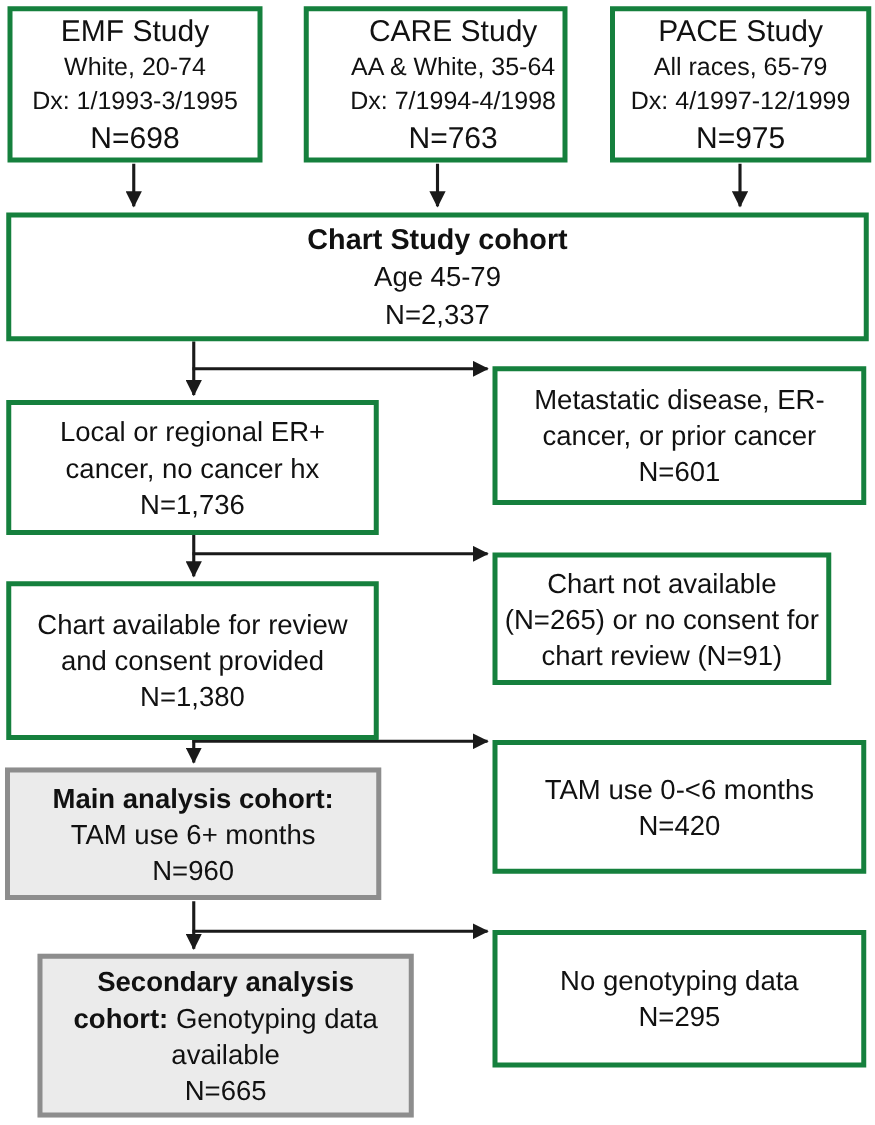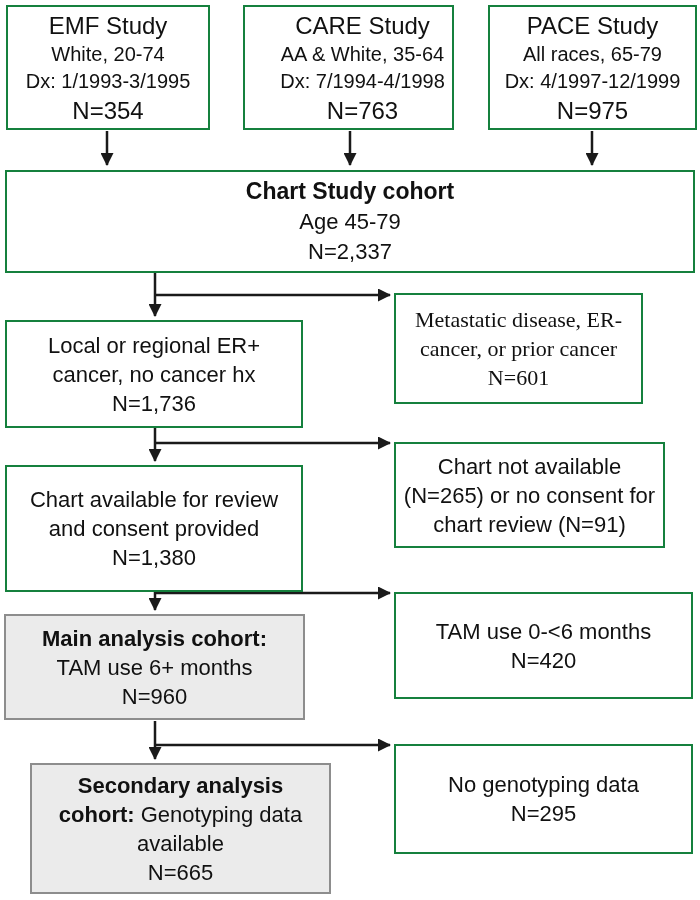--- a/index.html
+++ b/index.html
@@ -9,21 +9,21 @@
     height: 900px;
     background: #ffffff;
     font-family: "Liberation Sans", sans-serif;
     color: #111111;
     overflow: hidden;
   }
   .box {
     position: absolute;
     box-sizing: border-box;
     background: #ffffff;
-    border: 2px solid #15803d;
+    border: 4px solid #15803d;
     display: flex;
     flex-direction: column;
     justify-content: center;
     align-items: center;
     text-align: center;
   }
   .box.shaded { background: #ebebeb; border-color: #8d8d8d; }
   .l  { font-size: 22px; line-height: 29px; white-space: nowrap; }
   .b  { font-weight: bold; }
   .t-title { font-size: 24px; line-height: 31px; white-space: nowrap; }
@@ -31,21 +31,21 @@
   .t-n     { font-size: 24px; line-height: 31px; white-space: nowrap; }
   .q-title { font-size: 23px; line-height: 31px; font-weight: bold; white-space: nowrap; }
   .q-body  { font-size: 22px; line-height: 30px; white-space: nowrap; }
 
   
   #box-emf       { left: 6px;   top: 5px;   width: 204px; height: 125px; }
   #box-care      { left: 243px; top: 5px;   width: 211px; height: 125px; padding-left: 28px; }
   #box-pace      { left: 488px; top: 5px;   width: 209px; height: 125px; }
   #box-quilt     { left: 5px;   top: 170px; width: 690px; height: 103px; }
   #box-er        { left: 5px;   top: 320px; width: 298px; height: 108px; }
-  #box-excl1     { left: 394px; top: 293px; width: 249px; height: 111px; font-family: Liberation Serif, serif; }
+  #box-excl1     { left: 394px; top: 293px; width: 299px; height: 111px; }
   #box-chart     { left: 5px;   top: 465px; width: 298px; height: 127px; }
   #box-excl2     { left: 394px; top: 442px; width: 271px; height: 106px; }
   #box-main      { left: 4px;   top: 614px; width: 301px; height: 106px; }
   #box-excl3     { left: 394px; top: 592px; width: 299px; height: 107px; }
   #box-secondary { left: 4px;   top: 763px; width: 301px; height: 131px; margin-left: 26px; }
   #box-excl4     { left: 394px; top: 744px; width: 299px; height: 110px; }
 
   svg.connectors { position: absolute; left: 0; top: 0; width: 700px; height: 900px; pointer-events: none; }
   svg.connectors line { stroke: #1a1a1a; stroke-width: 2.5; }
 </style>
@@ -70,21 +70,21 @@
     <line x1="155" y1="571" x2="155" y2="610" marker-end="url(#ah)"></line>
     <line x1="154" y1="593" x2="390" y2="593" marker-end="url(#ah)"></line>
     <line x1="155" y1="721" x2="155" y2="759" marker-end="url(#ah)"></line>
     <line x1="154" y1="745" x2="390" y2="745" marker-end="url(#ah)"></line>
   </svg>
 
   <div class="box" id="box-emf">
     <div class="t-title">EMF Study</div>
     <div class="t-body">White, 20-74</div>
     <div class="t-body">Dx: 1/1993-3/1995</div>
-    <div class="t-n">N=354</div>
+    <div class="t-n">N=698</div>
   </div>
 
   <div class="box" id="box-care">
     <div class="t-title">CARE Study</div>
     <div class="t-body">AA &amp; White, 35-64</div>
     <div class="t-body">Dx: 7/1994-4/1998</div>
     <div class="t-n">N=763</div>
   </div>
 
   <div class="box" id="box-pace">

